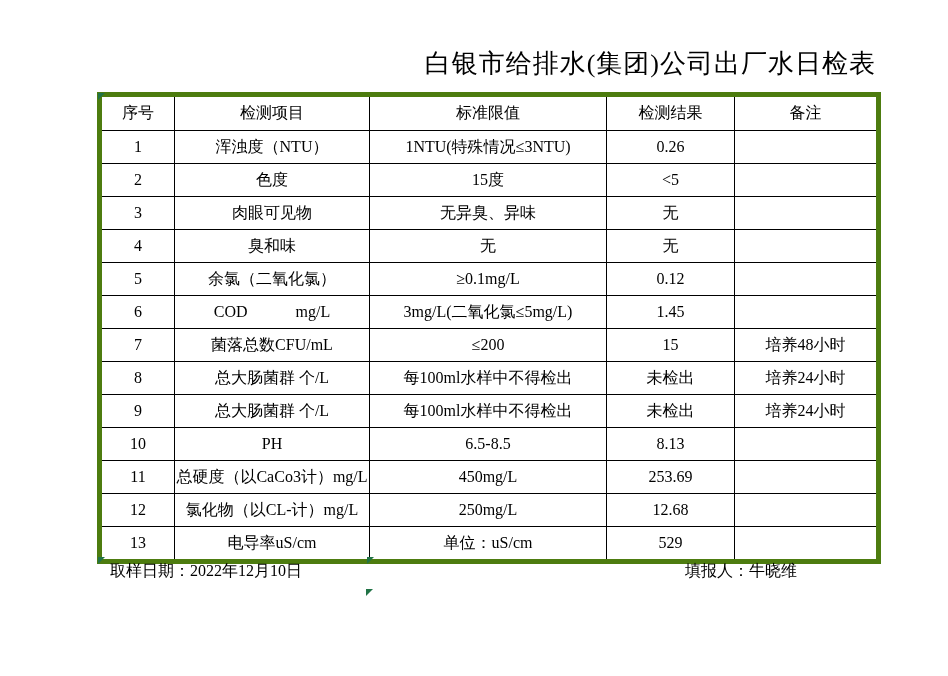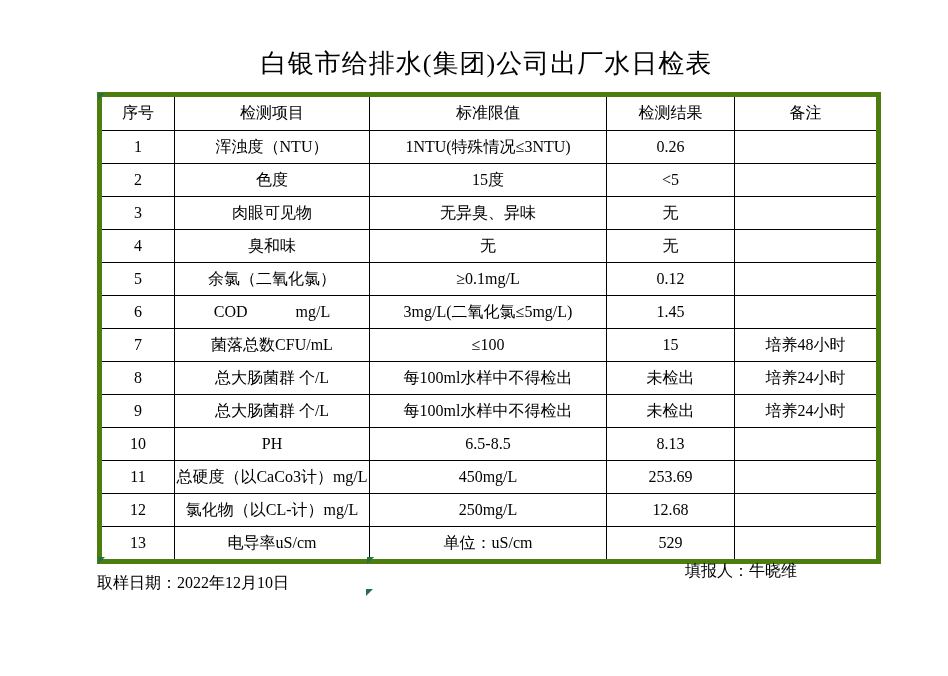--- a/index.html
+++ b/index.html
@@ -18,21 +18,21 @@
     width: 948px;
     height: 676px;
     background: #ffffff;
     overflow: hidden;
   }
   .title {
     position: absolute;
     left: 97px;
     top: 46px;
     width: 779px;
-    text-align: center;
+    text-align: right;
     font-size: 26px;
     font-weight: normal;
     letter-spacing: 1px;
     white-space: nowrap;
   }
   table.report {
     position: absolute;
     left: 97px;
     top: 92px;
     width: 779px;
@@ -66,21 +66,21 @@
     top: 561px;
     width: 948px;
     height: 30px;
     font-size: 16px;
   }
   .footer .fitem {
     position: absolute;
     top: 0;
     white-space: nowrap;
   }
-  .f-sampling { left: 97px; margin-top: 12px; }
+  .f-sampling { left: 110px; }
   .f-test     { left: 440px; }
   .f-reporter { left: 685px; text-align: right; }
 </style>
 </head>
 <body>
 
 <div class="page">
 
   <div class="title">白银市给排水(集团)公司出厂水日检表</div>
 
@@ -140,21 +140,21 @@
         <tr>
           <td>6</td>
           <td>COD　　　mg/L</td>
           <td>3mg/L(二氧化氯≤5mg/L)</td>
           <td>1.45</td>
           <td></td>
         </tr>
         <tr>
           <td>7</td>
           <td>菌落总数CFU/mL</td>
-          <td>≤100</td>
+          <td>≤200</td>
           <td>15</td>
           <td>培养48小时</td>
         </tr>
         <tr>
           <td>8</td>
           <td>总大肠菌群 个/L</td>
           <td>每100ml水样中不得检出</td>
           <td>未检出</td>
           <td>培养24小时</td>
         </tr>

